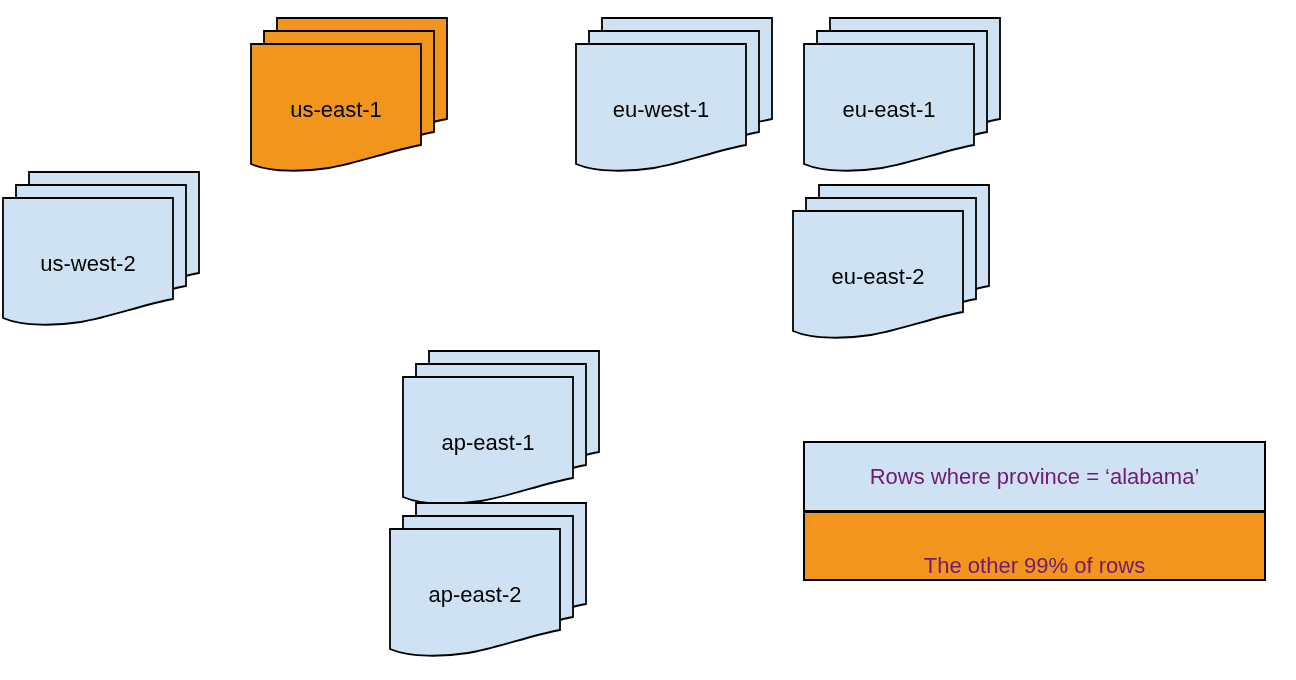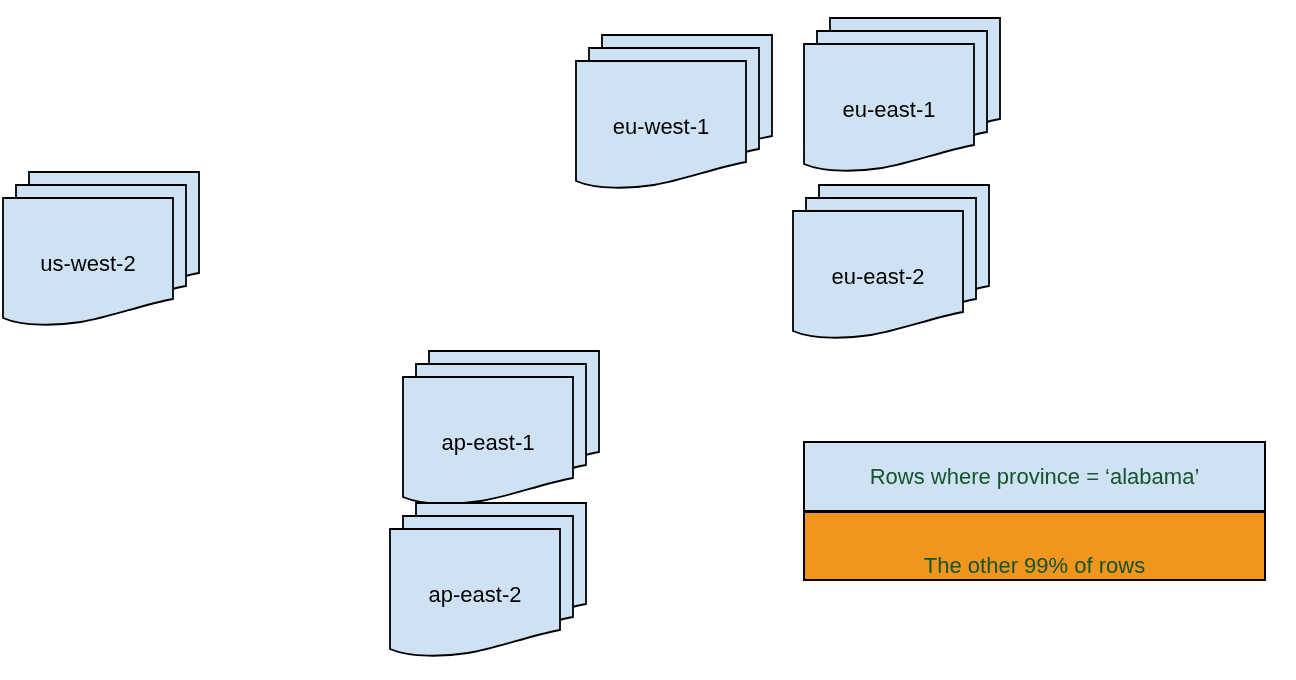--- a/index.html
+++ b/index.html
@@ -36,21 +36,21 @@
     width: 463px;
   }
   .legend-row {
     box-sizing: border-box;
     height: 71px;
     border: 2px solid #000000;
     display: flex;
     align-items: center;
     justify-content: center;
     font-size: 22px;
-    color: #14532d;
+    color: #701a75;
   }
   .legend-row + .legend-row {
     margin-top: -2px;
     border-top-width: 3px;
     align-items: flex-end;
   }
   .legend-blue   { background: #CFE2F3; }
   .legend-orange { background: #F2951D; }
 </style>
 </head>
@@ -60,22 +60,30 @@
 
   <svg width="0" height="0" style="position:absolute">
     <defs>
       <symbol id="docshape" viewBox="0 0 172 132" overflow="visible">
         <path d="M 1 1 H 171 V 102 C 139 108 109 120 79 125 C 56 128.5 22 130 1 121 Z" stroke="#000000" stroke-width="1.8"></path>
       </symbol>
     </defs>
   </svg>
 
 
+  <div class="stack" style="left:250px; top:17px">
+    <svg width="200" height="158" viewBox="0 0 200 158">
+      <use href="#docshape" x="26" y="0" width="172" height="132" fill="#F2951D"></use>
+      <use href="#docshape" x="13" y="13" width="172" height="132" fill="#F2951D"></use>
+      <use href="#docshape" x="0" y="26" width="172" height="132" fill="#F2951D"></use>
+      <text class="doc-label" x="86" y="92" text-anchor="middle" dominant-baseline="central">us-east-1</text>
+    </svg>
+  </div>
 
-  <div class="stack" style="left:575px; top:34px">
+  <div class="stack" style="left:575px; top:17px">
     <svg width="200" height="158" viewBox="0 0 200 158">
       <use href="#docshape" x="26" y="0" width="172" height="132" fill="#CFE2F3"></use>
       <use href="#docshape" x="13" y="13" width="172" height="132" fill="#CFE2F3"></use>
       <use href="#docshape" x="0" y="26" width="172" height="132" fill="#CFE2F3"></use>
       <text class="doc-label" x="86" y="92" text-anchor="middle" dominant-baseline="central">eu-west-1</text>
     </svg>
   </div>
 
   <div class="stack" style="left:803px; top:17px">
     <svg width="200" height="158" viewBox="0 0 200 158">

